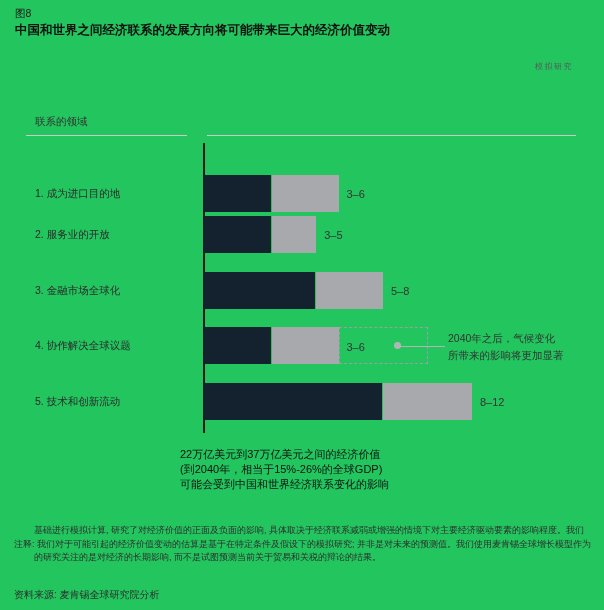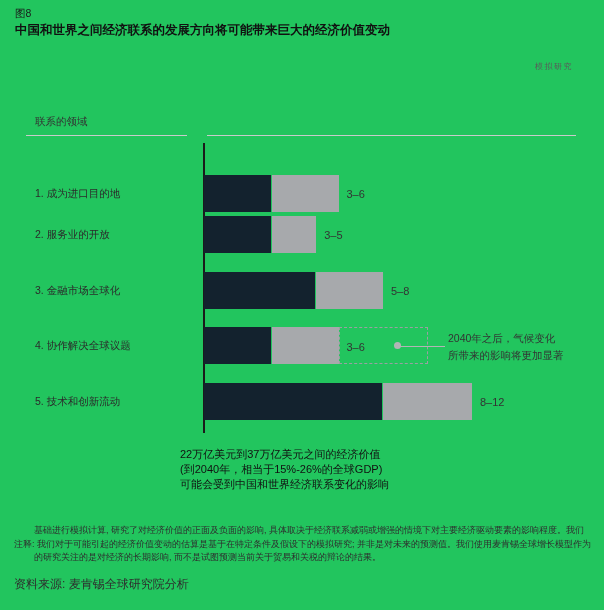--- a/index.html
+++ b/index.html
@@ -73,22 +73,22 @@
     font-size: 11px; font-weight: normal;
     color: #111; line-height: 15px;
   }
   .footnote {
     position: absolute; left: 14px; top: 524px; width: 578px;
     font-size: 9px; color: #2e2e2e; line-height: 13.5px;
   }
   .footnote .fn-line { white-space: nowrap; }
   .footnote .fn-indent { padding-left: 20px; }
   .source-line {
-    position: absolute; left: 14px; top: 576px;
-    font-size: 12px; color: #2e2e2e;
+    position: absolute; left: 14px; top: 588px;
+    font-size: 10px; color: #2e2e2e;
   }
 </style>
 </head>
 <body>
 
 <div class="page">
 
   <div class="figure-label">图8</div>
   <div class="title">中国和世界之间经济联系的发展方向将可能带来巨大的经济价值变动</div>
   <div class="sim-tag">模拟研究</div>

